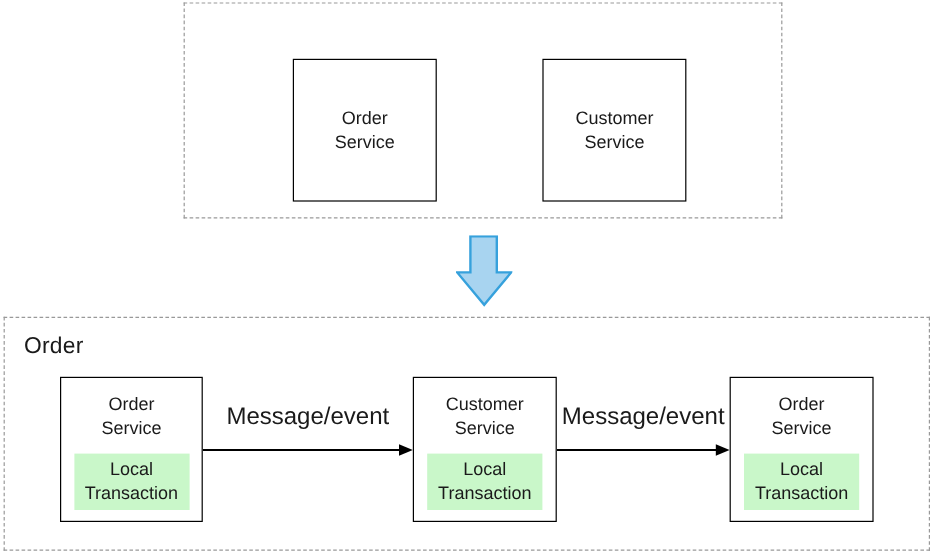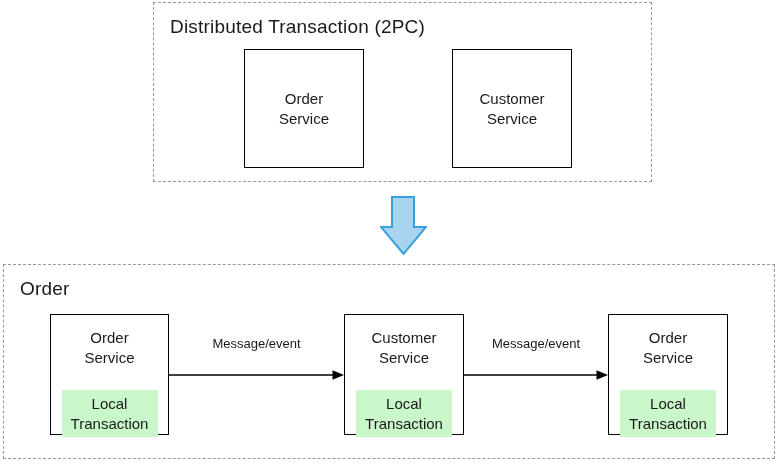--- a/index.html
+++ b/index.html
@@ -61,40 +61,38 @@
     top: 63px;
     width: 96px;
     height: 47px;
     background: #c9f7c9;
     display: flex;
     align-items: center;
     justify-content: center;
     white-space: pre-line;
     font-size: 15px;
     line-height: 20px;
-    margin-top: 12px;
   }
   .flow-arrows { position: absolute; left: 0; top: 0; }
   .msg-label {
     position: absolute;
     top: 71px;
     text-align: center;
-    font-size: 13px;
+    font-size: 20px;
     white-space: nowrap;
   }
   .msg-label-1 { left: 165px; width: 175px; }
   .msg-label-2 { left: 460px; width: 144px; }
 </style>
 </head>
 <body>
 
 <div class="page">
 
   <section class="group group-2pc">
-    <div class="group-title">Distributed Transaction (2PC)</div>
     <div class="service-box top-box box-order-2pc">
       <span class="pre">Order
 Service</span>
     </div>
     <div class="service-box top-box box-customer-2pc">
       <span class="pre">Customer
 Service</span>
     </div>
   </section>
 

